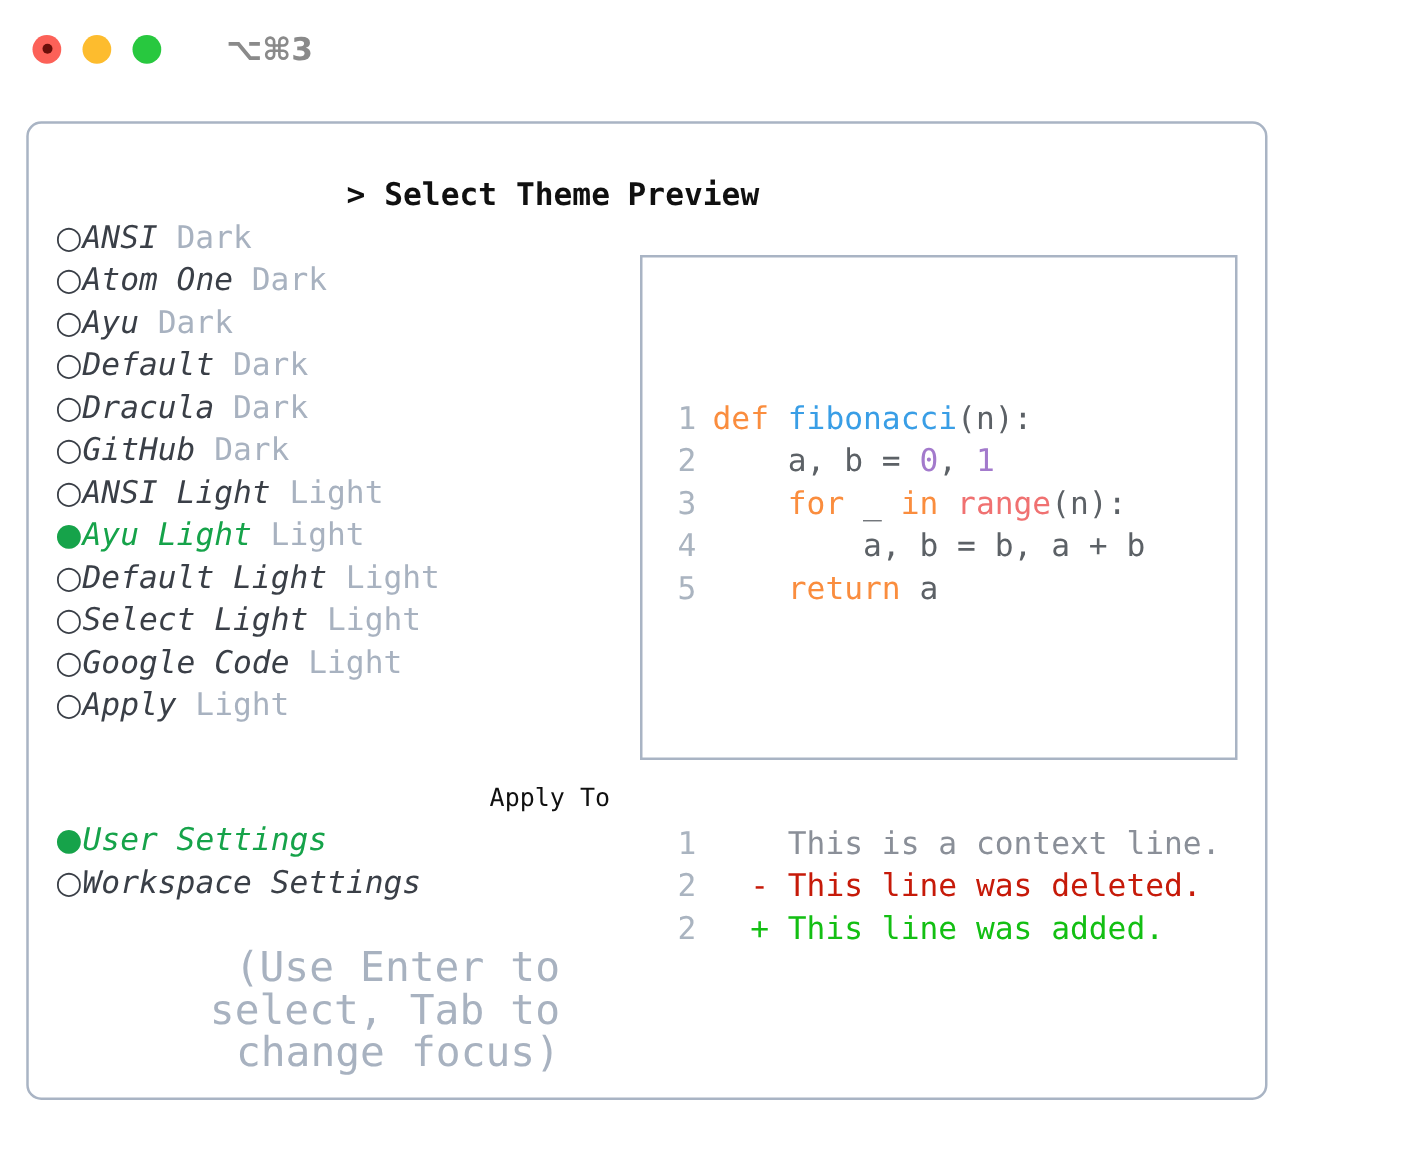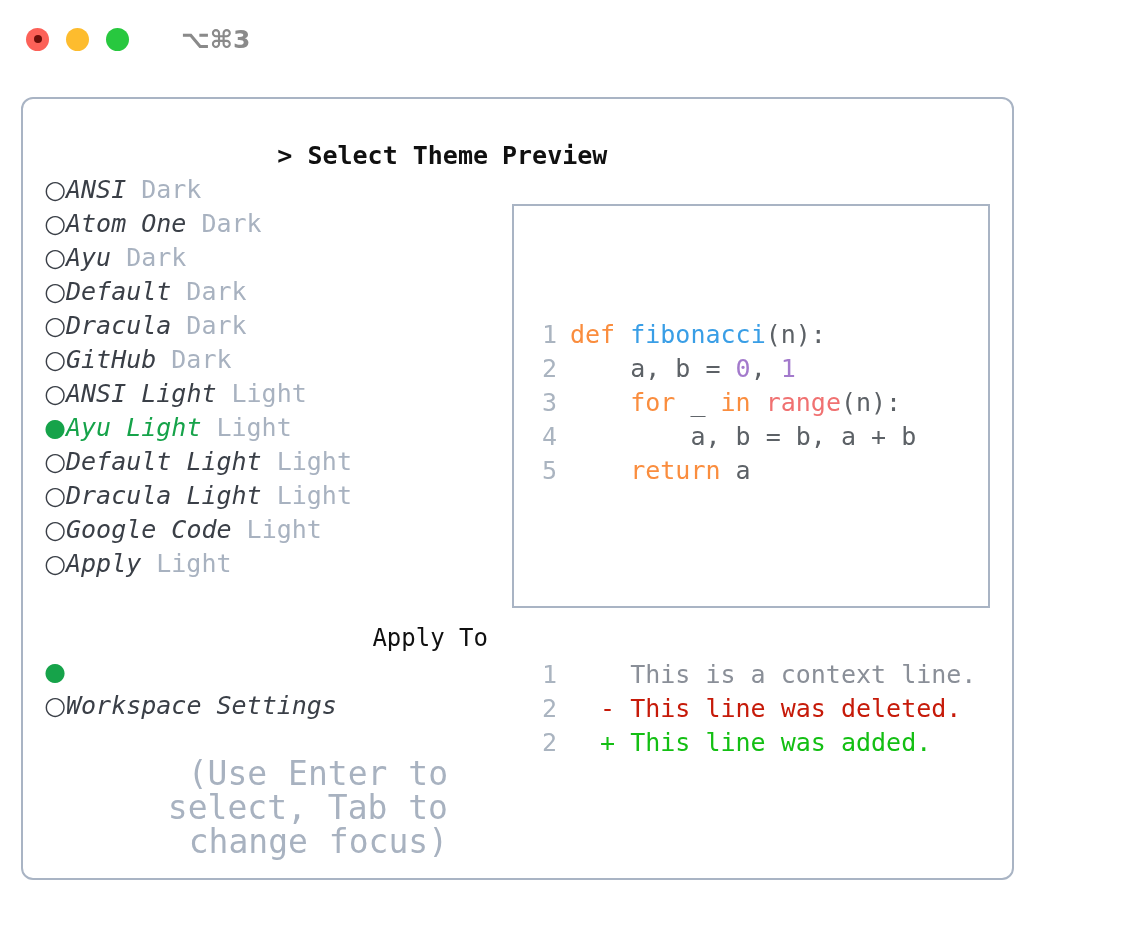--- a/index.html
+++ b/index.html
@@ -120,21 +120,21 @@
   }
   .bullet.sel { color: #16a34a; }
   .opt-label { color: #3a3f47; font-style: italic; }
   .opt-row.sel .opt-label { color: #16a34a; }
   .opt-kind {
     color: #a8b2c0;
     margin-left: 15px;
   }
 
   .apply-header {
-    font-size: 24px;
+    font-size: 20px;
     color: #101010;
     line-height: 34px;
     white-space: pre;
     padding-left: 28px;
   }
 
   .hint {
     font-size: 33px;
     line-height: 34px;
     color: #a8b2c0;
@@ -214,31 +214,31 @@
       <div id="theme-list">
           <div class="opt-row"><span class="bullet">○</span><span class="opt-label">ANSI</span><span class="opt-kind">Dark</span></div>
           <div class="opt-row"><span class="bullet">○</span><span class="opt-label">Atom One</span><span class="opt-kind">Dark</span></div>
           <div class="opt-row"><span class="bullet">○</span><span class="opt-label">Ayu</span><span class="opt-kind">Dark</span></div>
           <div class="opt-row"><span class="bullet">○</span><span class="opt-label">Default</span><span class="opt-kind">Dark</span></div>
           <div class="opt-row"><span class="bullet">○</span><span class="opt-label">Dracula</span><span class="opt-kind">Dark</span></div>
           <div class="opt-row"><span class="bullet">○</span><span class="opt-label">GitHub</span><span class="opt-kind">Dark</span></div>
           <div class="opt-row"><span class="bullet">○</span><span class="opt-label">ANSI Light</span><span class="opt-kind">Light</span></div>
           <div class="opt-row sel"><span class="bullet sel">●</span><span class="opt-label">Ayu Light</span><span class="opt-kind">Light</span></div>
           <div class="opt-row"><span class="bullet">○</span><span class="opt-label">Default Light</span><span class="opt-kind">Light</span></div>
-          <div class="opt-row"><span class="bullet">○</span><span class="opt-label">Dracula Light</span><span class="opt-kind">Light</span></div>
+          <div class="opt-row"><span class="bullet">○</span><span class="opt-label">Select Light</span><span class="opt-kind">Light</span></div>
           <div class="opt-row"><span class="bullet">○</span><span class="opt-label">Google Code</span><span class="opt-kind">Light</span></div>
           <div class="opt-row"><span class="bullet">○</span><span class="opt-label">Apply</span><span class="opt-kind">Light</span></div>
         </div>
 
       <div class="spacer-xl"></div>
 
       <div class="apply-header">Apply To</div>
 
       <div id="apply-list">
-          <div class="opt-row sel"><span class="bullet sel">●</span></div>
+          <div class="opt-row sel"><span class="bullet sel">●</span><span class="opt-label">User Settings</span></div>
           <div class="opt-row"><span class="bullet">○</span><span class="opt-label">Workspace Settings</span></div>
         </div>
 
       <div class="spacer-lg"></div>
 
       <div class="hint">(Use Enter to select, Tab to change focus)</div>
     </div>
 
     <div class="right-col">
       <div class="section-header">Preview</div>

